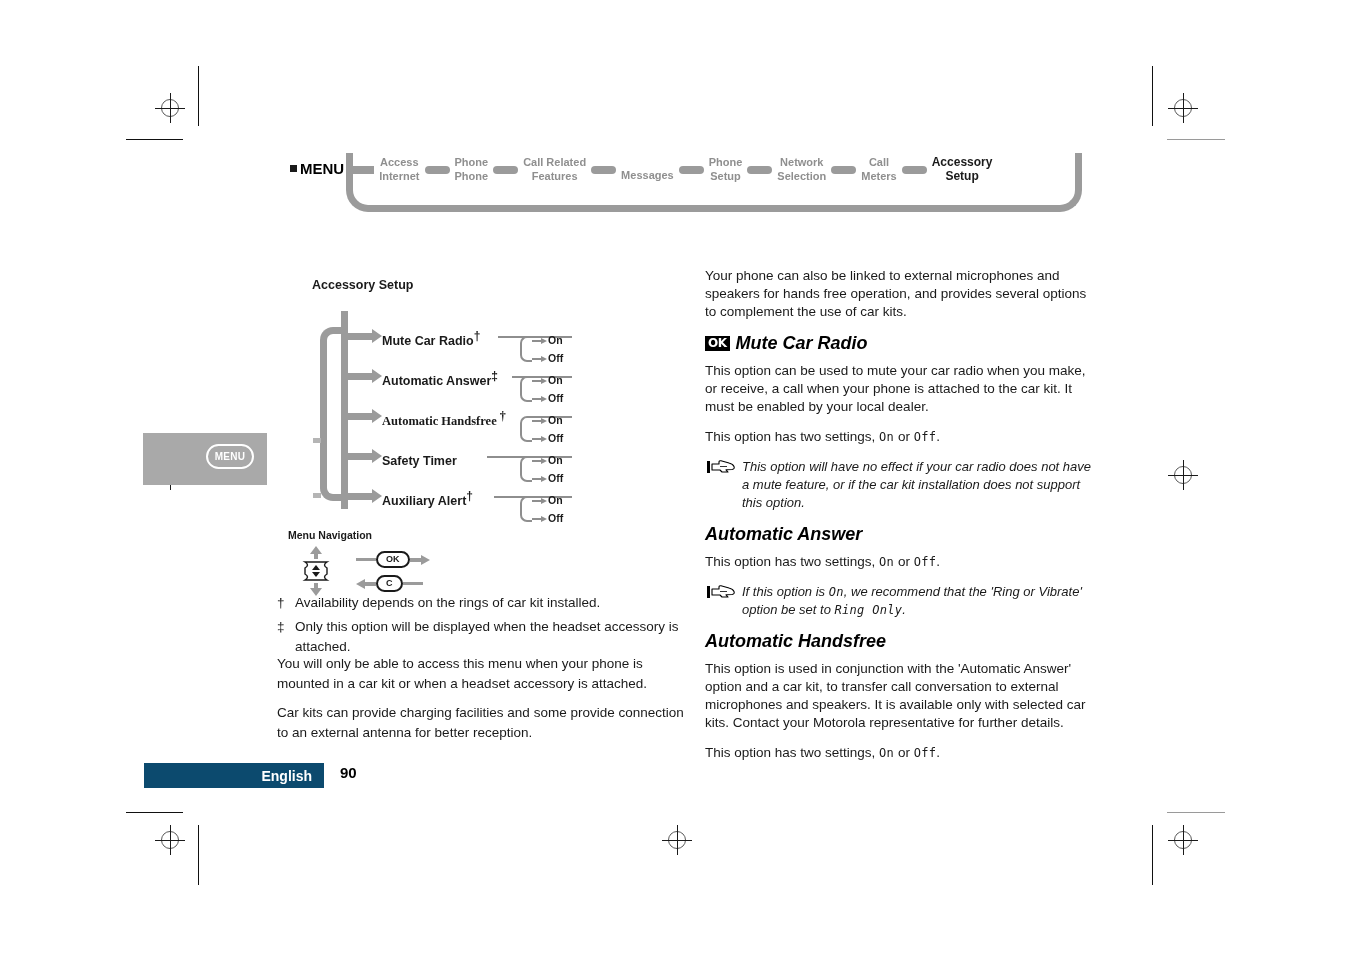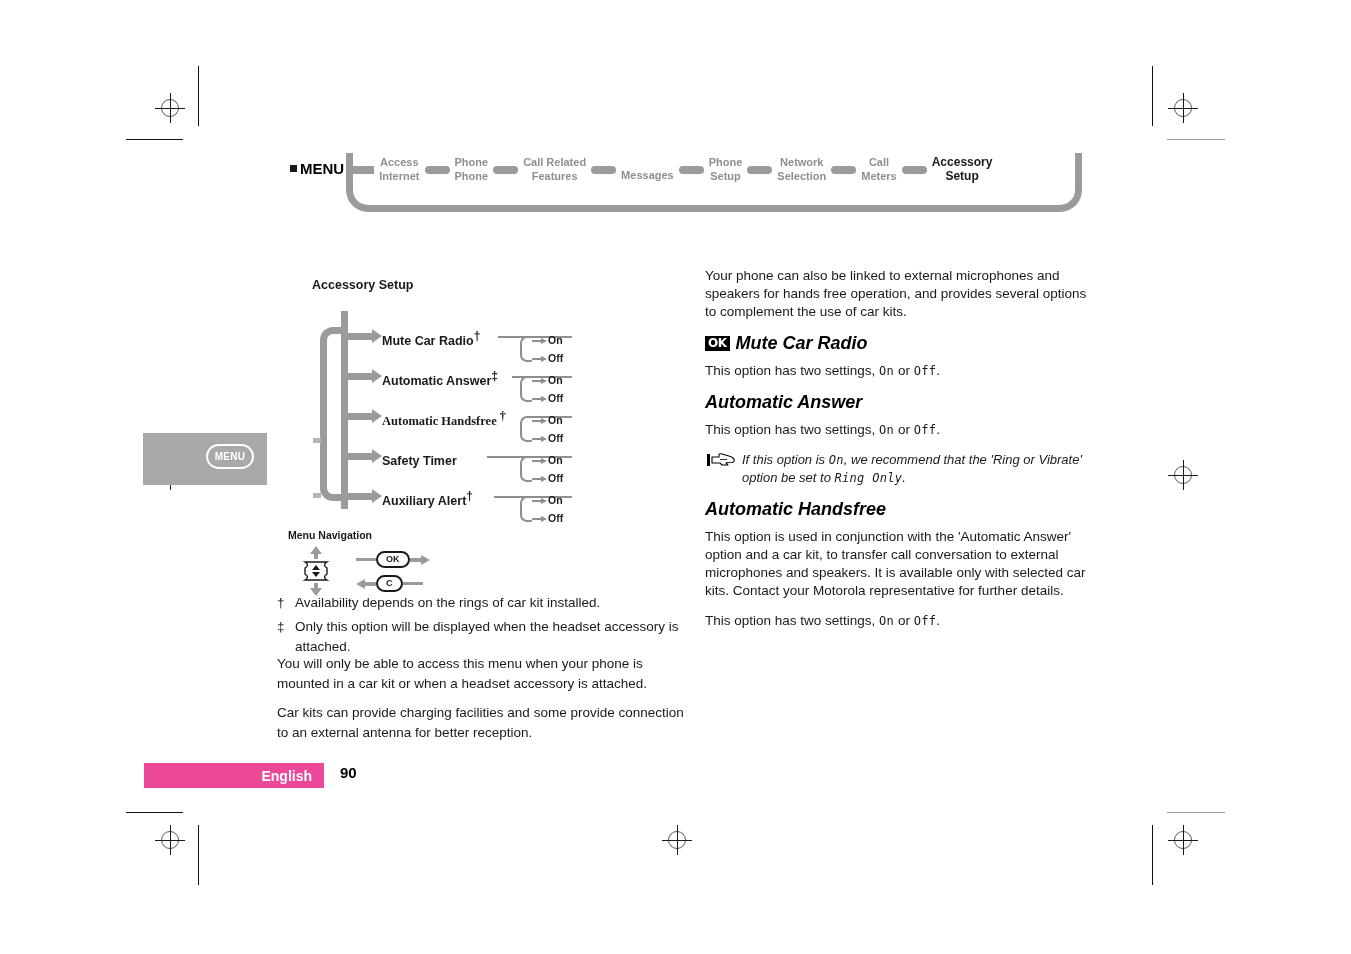--- a/index.html
+++ b/index.html
@@ -168,21 +168,21 @@
   .note {
     display: flex; gap: 5px; font-size: 13px; font-style: italic;
     line-height: 18px; color: #1a1a1a; margin-bottom: 12px; padding-left: 2px;
   }
   .note-body { flex: 1; }
   .hand-icon { flex: none; width: 30px; padding-top: 2px; }
 
   
   .footer-bar {
     position: absolute; left: 144px; top: 763px; width: 180px; height: 25px;
-    background: #ec4899; color: #fff; font-size: 14px; font-weight: bold;
+    background: #0c4a6e; color: #fff; font-size: 14px; font-weight: bold;
     display: flex; align-items: center; justify-content: flex-end; padding-right: 12px;
   }
   .page-num {
     position: absolute; left: 340px; top: 764px;
     font-size: 15px; font-weight: bold; color: #000;
   }
 </style>
 </head>
 <body>
 
@@ -392,23 +392,34 @@
     <p>Car kits can provide charging facilities and some provide connection to an external antenna for better reception.</p>
   </div>
 
   <div class="right-col">
     <p>Your phone can also be linked to external microphones and speakers for hands free operation, and provides several options to complement the use of car kits.</p>
 
     <h2 class="sec">
       <span class="ok-badge">OK</span>
       <span>Mute Car Radio</span>
     </h2>
+    <p>This option can be used to mute your car radio when you make, or receive, a call when your phone is attached to the car kit. It must be enabled by your local dealer.</p>
     <p>
       <span>This option has two settings, </span><span class="mono">On</span><span> or </span><span class="mono">Off</span><span>.</span>
     </p>
+    <div class="note">
+      <span class="hand-icon">
+        <svg width="30" height="15" viewBox="0 0 30 15">
+          <rect x="0" y="1" width="3" height="12" fill="#000"></rect>
+          <path d="M5,4 L12,4 L12,2 Q12,0.5 14,0.8 L22,3 Q26,4 27,6.5 Q28,9 25,9.5 L19,9.8 L21,12 L15,12 L13,10 L5,10 Z" fill="#fff" stroke="#000" stroke-width="1.1" stroke-linejoin="round"></path>
+          <path d="M13,6.5 L20,6.5" stroke="#000" stroke-width="0.8"></path>
+        </svg>
+      </span>
+      <span class="note-body">This option will have no effect if your car radio does not have a mute feature, or if the car kit installation does not support this option.</span>
+    </div>
 
     <h2 class="sec">
       <span>Automatic Answer</span>
     </h2>
     <p>
       <span>This option has two settings, </span><span class="mono">On</span><span> or </span><span class="mono">Off</span><span>.</span>
     </p>
     <div class="note">
       <span class="hand-icon">
         <svg width="30" height="15" viewBox="0 0 30 15">

